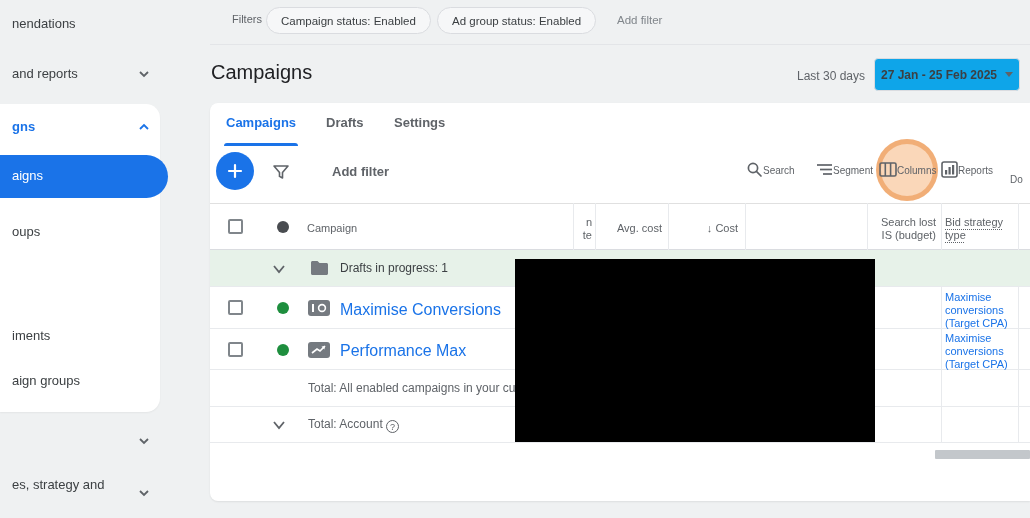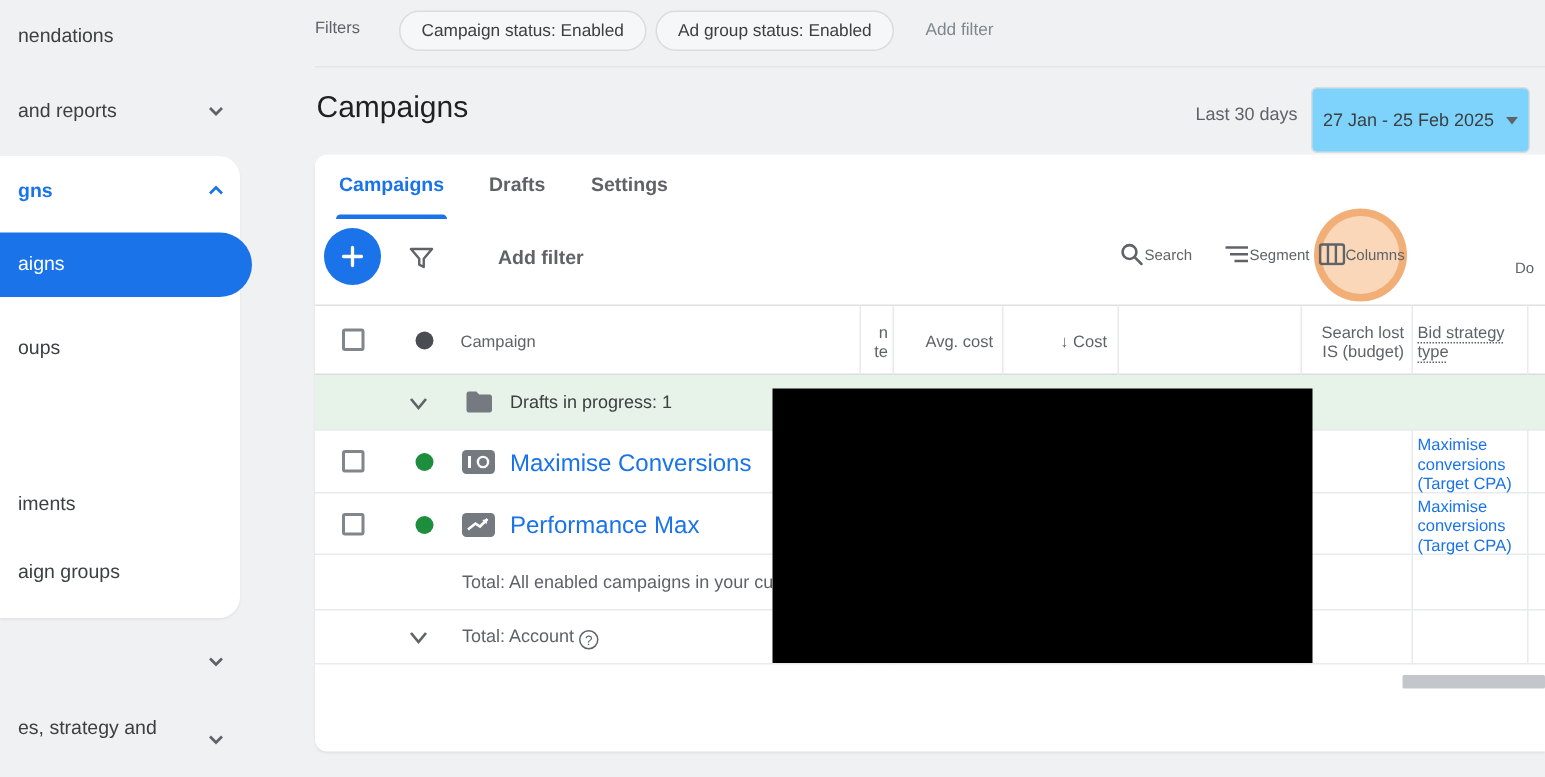--- a/index.html
+++ b/index.html
@@ -14,21 +14,21 @@
   .side-active { position:absolute; left:0; top:51px; width:168px; height:43px; background:#1a73e8; border-radius:0 22px 22px 0; }
   .side-active span { position:absolute; left:12px; top:13px; color:#fff; font-size:13px; }
 
   
   .pill { position:absolute; top:7px; height:27px; border:1px solid #dadce0; border-radius:14px; background:#f6f7f8; font-size:11.5px; color:#3c4043; display:flex; align-items:center; padding:0 14px; white-space:nowrap; }
   .filterbar-line { position:absolute; left:210px; top:44px; width:820px; height:1px; background:#e3e5e8; }
 
   
   .page-title { position:absolute; left:211px; top:61px; font-size:20px; color:#202124; }
   .range-label { position:absolute; left:760px; top:69px; width:105px; text-align:right; font-size:12px; color:#5f6368; }
-  .datebox { position:absolute; left:874px; top:58px; width:146px; height:44px; background:#7dd3fc; border:1px solid #dadce0; border-radius:4px; display:flex; align-items:center; justify-content:center; gap:8px; font-size:12px; color:#3c4043; }
+  .datebox { position:absolute; left:874px; top:58px; width:146px; height:33px; background:#0ea5e9; border:1px solid #dadce0; border-radius:4px; display:flex; align-items:center; justify-content:center; gap:8px; font-size:12px; color:#3c4043;font-weight:bold; }
   .caret { width:0; height:0; border-left:4px solid transparent; border-right:4px solid transparent; border-top:5px solid #5f6368; }
 
   
   .card { position:absolute; left:210px; top:103px; width:820px; height:398px; background:#fff; border-radius:8px 0 0 8px; box-shadow:0 1px 2px rgba(0,0,0,0.08); }
 
   .tab { position:absolute; top:12px; font-size:13px; color:#5f6368; font-weight:bold; cursor:default; }
   .tab.active { color:#1a73e8; }
   .tab-underline { position:absolute; left:14px; top:40px; width:74px; height:3px; background:#1a73e8; border-radius:3px 3px 0 0; }
 
   .plus-btn { position:absolute; left:6px; top:49px; width:38px; height:38px; border-radius:50%; background:#1a73e8; display:flex; align-items:center; justify-content:center; }
@@ -91,21 +91,21 @@
   <svg class="chev abs" style="left:138px;top:435px;" viewBox="0 0 12 12">
       <polyline points="2,4 6,8 10,4" fill="none" stroke="#5f6368" stroke-width="1.8"></polyline>
     </svg>
 
   <div class="side-label" style="top:477px;">es, strategy and</div>
   <svg class="chev abs" style="left:138px;top:487px;" viewBox="0 0 12 12">
       <polyline points="2,4 6,8 10,4" fill="none" stroke="#5f6368" stroke-width="1.8"></polyline>
     </svg>
 </div>
 
-<div class="abs" style="left:210px;top:13px;font-size:11px;color:#5f6368;">Filters</div>
+<div class="abs" style="left:232px;top:13px;font-size:11px;color:#5f6368;">Filters</div>
 <div class="pill" style="left:266px;">
     <span>Campaign status: Enabled</span>
   </div>
 <div class="pill" style="left:437px;">
     <span>Ad group status: Enabled</span>
   </div>
 <div class="abs" style="left:617px;top:14px;font-size:11.5px;color:#80868b;">Add filter</div>
 <div class="filterbar-line"></div>
 
 <div class="page-title">Campaigns</div>
@@ -149,20 +149,29 @@
       </svg>
     <span class="lbl">Segment</span>
   </div>
   <div class="toolbar-icon-btn" style="left:669px;z-index:5;">
     <svg width="18" height="15" viewBox="0 0 18 15">
         <rect x="1" y="1" width="16" height="13" rx="1.5" fill="none" stroke="#5f6368" stroke-width="1.6"></rect>
         <line x1="6.3" y1="1" x2="6.3" y2="14" stroke="#5f6368" stroke-width="1.6"></line>
         <line x1="11.6" y1="1" x2="11.6" y2="14" stroke="#5f6368" stroke-width="1.6"></line>
       </svg>
     <span class="lbl">Columns</span>
+  </div>
+  <div class="toolbar-icon-btn" style="left:731px;">
+    <svg width="17" height="17" viewBox="0 0 17 17">
+        <rect x="1" y="1" width="15" height="15" rx="2" fill="none" stroke="#5f6368" stroke-width="1.6"></rect>
+        <rect x="4" y="9" width="2.2" height="4.5" fill="#5f6368"></rect>
+        <rect x="7.5" y="6" width="2.2" height="7.5" fill="#5f6368"></rect>
+        <rect x="11" y="4" width="2.2" height="9.5" fill="#5f6368"></rect>
+      </svg>
+    <span class="lbl">Reports</span>
   </div>
   <div class="toolbar-icon-btn" style="left:800px;width:30px;">
     <span class="lbl" style="margin-top:20px;">Do</span>
   </div>
 
   <div class="tbl-top-line"></div>
   <div class="thead">
     <div class="cb" style="top:15px;"></div>
     <div class="dot dark" style="top:17px;"></div>
     <div class="th" style="left:97px;top:18px;">Campaign</div>

